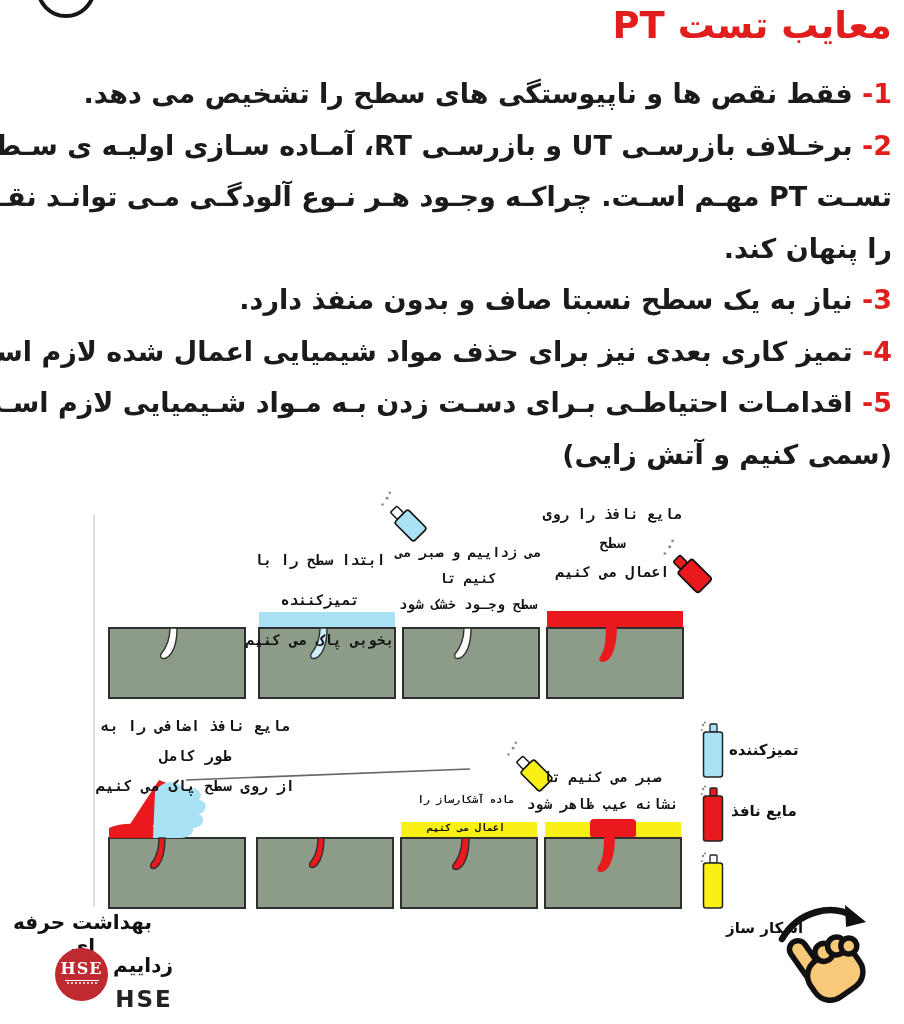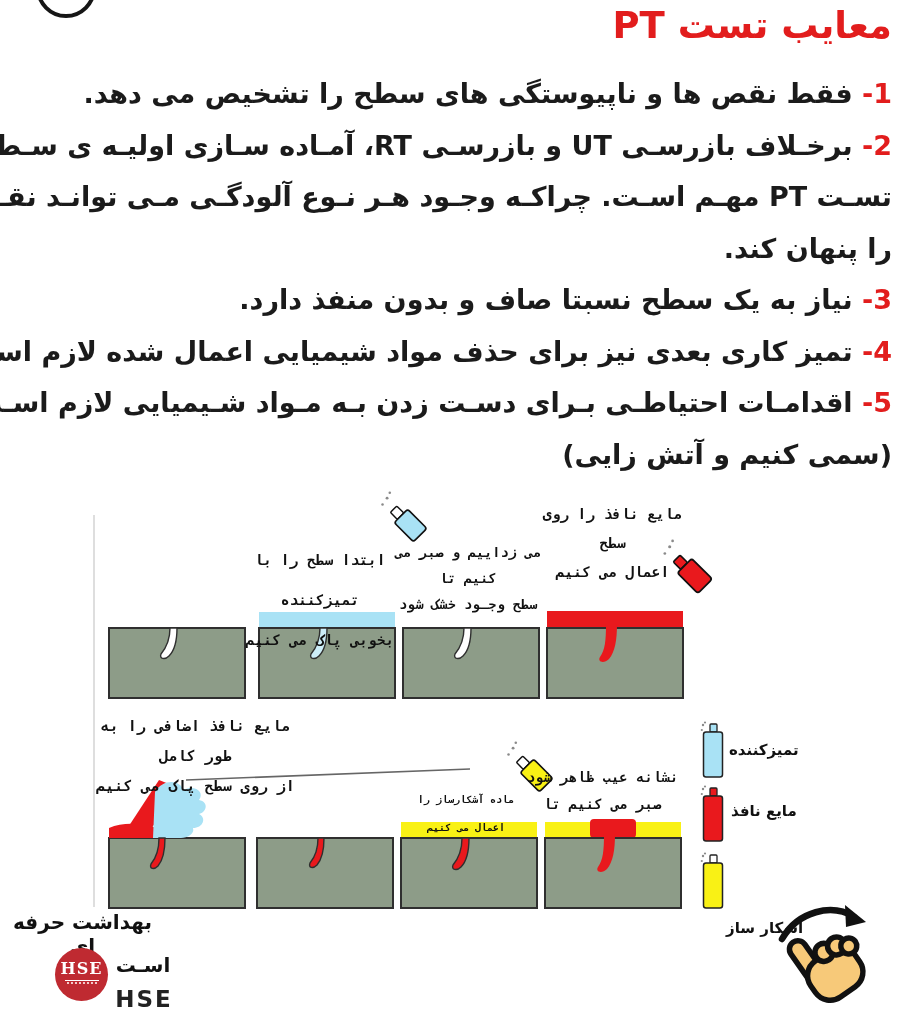--- a/index.html
+++ b/index.html
@@ -170,22 +170,22 @@
   </div>
   <div class="cap" style="left:88px;top:713px;width:215px;font-size:15px;line-height:30px;">
     <div>مایع نافذ اضافی را به طور کامل</div>
     <div>از روی سطح پاک می کنیم</div>
   </div>
   <div class="cap" style="left:386px;top:767px;width:160px;font-size:10px;line-height:28px;margin-top:20px;">
     <div>ماده آشکارساز را</div>
     <div>اعمال می کنیم</div>
   </div>
   <div class="cap" style="left:520px;top:765px;width:165px;font-size:14px;line-height:27px;">
+    <div>صبر می کنیم تا</div>
     <div>نشانه عیب ظاهر شود</div>
-    <div>صبر می کنیم تا</div>
   </div>
 
   <svg class="abs" style="left:700px;top:721px" width="26" height="58" viewBox="0 0 26 58">
     <circle cx="3" cy="4" r="1.2" fill="#8a8a8a"></circle>
       <circle cx="1.8" cy="9" r="1.1" fill="#8a8a8a"></circle>
       <circle cx="5" cy="1.5" r="1.1" fill="#8a8a8a"></circle>
     <rect x="10" y="3" width="7" height="8" rx="1" stroke="#222" stroke-width="1.3" fill="#a9e2f5"></rect>
     <rect x="3.5" y="11" width="19" height="45" rx="2.5" stroke="#222" stroke-width="1.5" fill="#a9e2f5"></rect>
   </svg>
   <div class="legend-label" style="left:729px;top:741px;">تمیزکننده</div>
@@ -209,21 +209,21 @@
   <div class="legend-label" style="left:726px;top:871px;margin-top:48px;">آشکار ساز</div>
 
   <div class="f-right" style="left:10px;top:910px;width:145px;font-size:20px;">بهداشت حرفه ای</div>
 
   <div class="logo-circle">
     <div class="logo-hse">HSE</div>
     <div class="logo-rule"></div>
     <div class="logo-sub"></div>
   </div>
 
-  <div class="f-right" style="left:112px;top:953px;width:62px;font-size:20px;">اسـت</div>
+  <div class="f-right" style="left:112px;top:953px;width:62px;font-size:20px;">زداییم</div>
   <div class="hse-black">HSE</div>
 
   <svg class="abs" style="left:770px;top:893px" width="124" height="126" viewBox="0 0 124 126">
     <path d="M12,46 C28,18 62,10 84,24" stroke="#111" stroke-width="6.5" fill="none" stroke-linecap="round"></path>
     <polygon points="96,29 75,12 76,34" fill="#111"></polygon>
     <g transform="rotate(-35 60 82)" stroke="#111" stroke-width="5.5" stroke-linejoin="round" fill="#f7c979">
       <rect x="40" y="34" width="17" height="46" rx="8.5"></rect>
       <rect x="38" y="62" width="54" height="44" rx="18"></rect>
       <circle cx="68" cy="60" r="9"></circle>
       <circle cx="82" cy="62" r="9"></circle>

